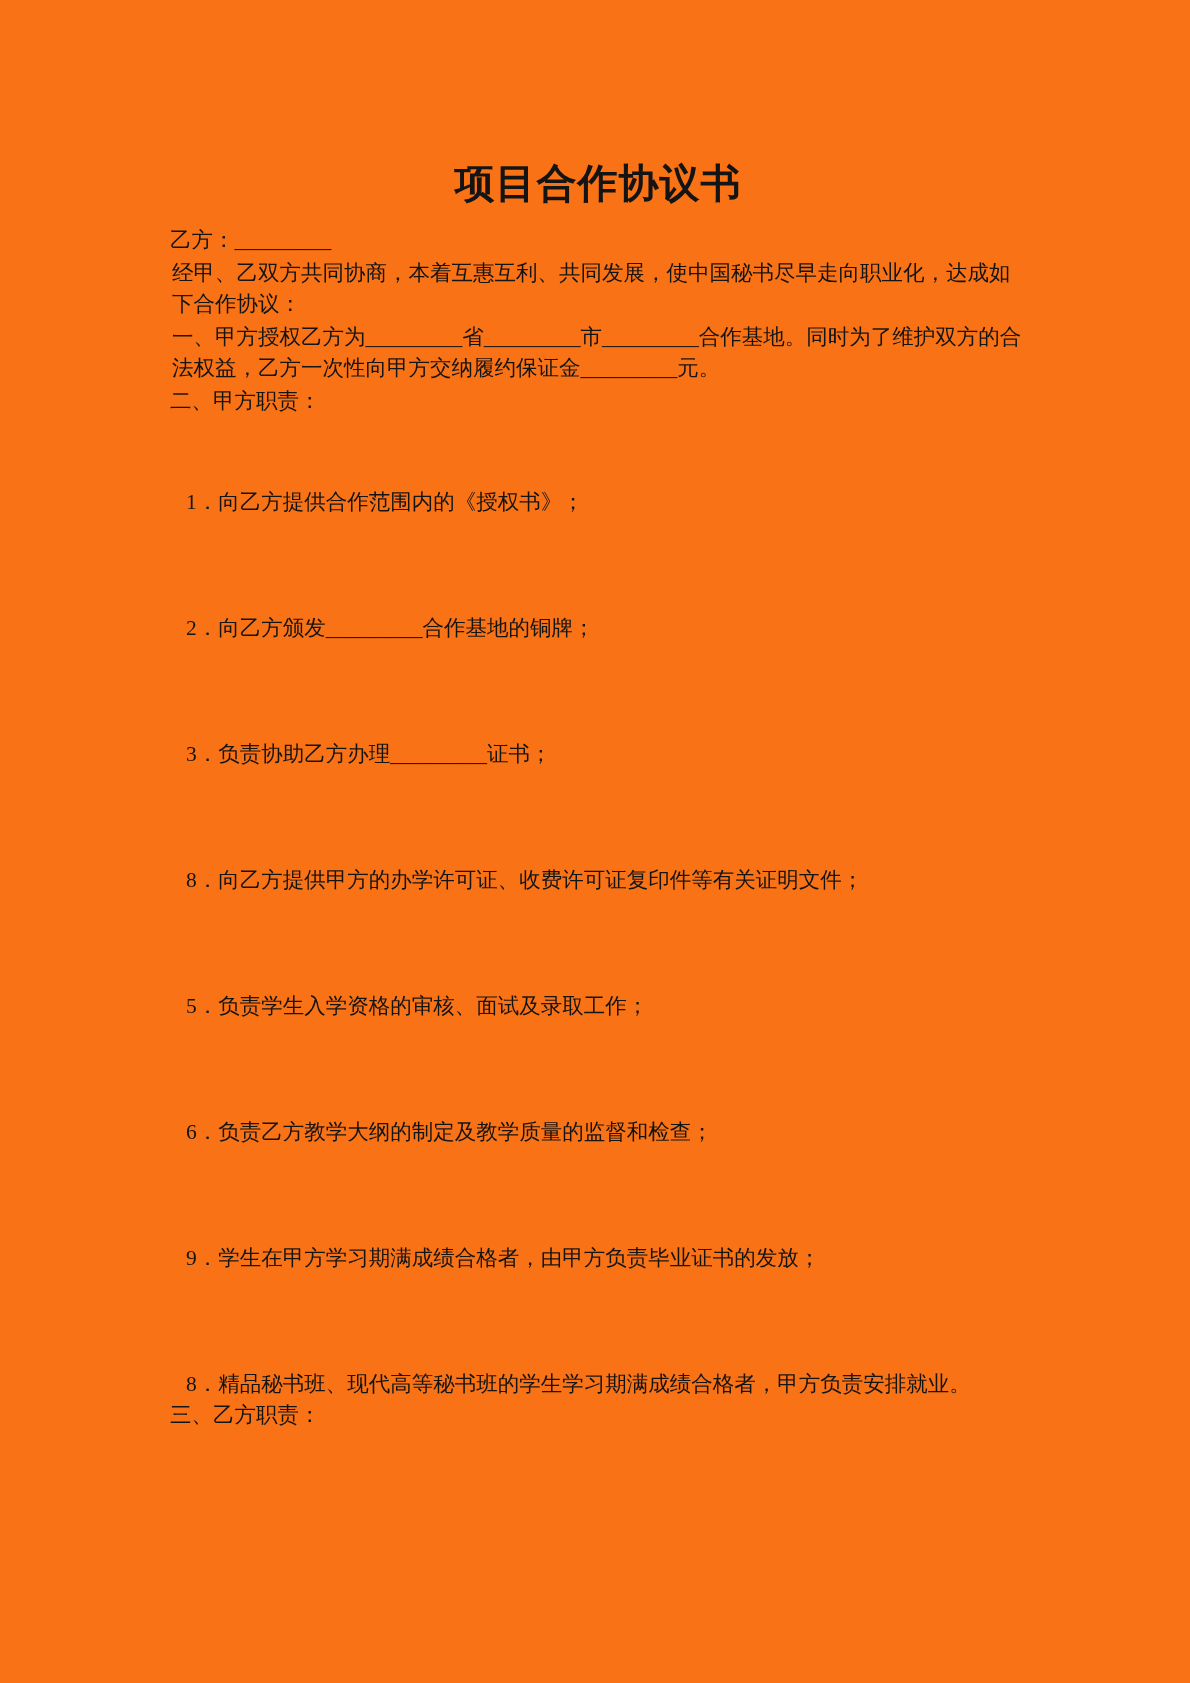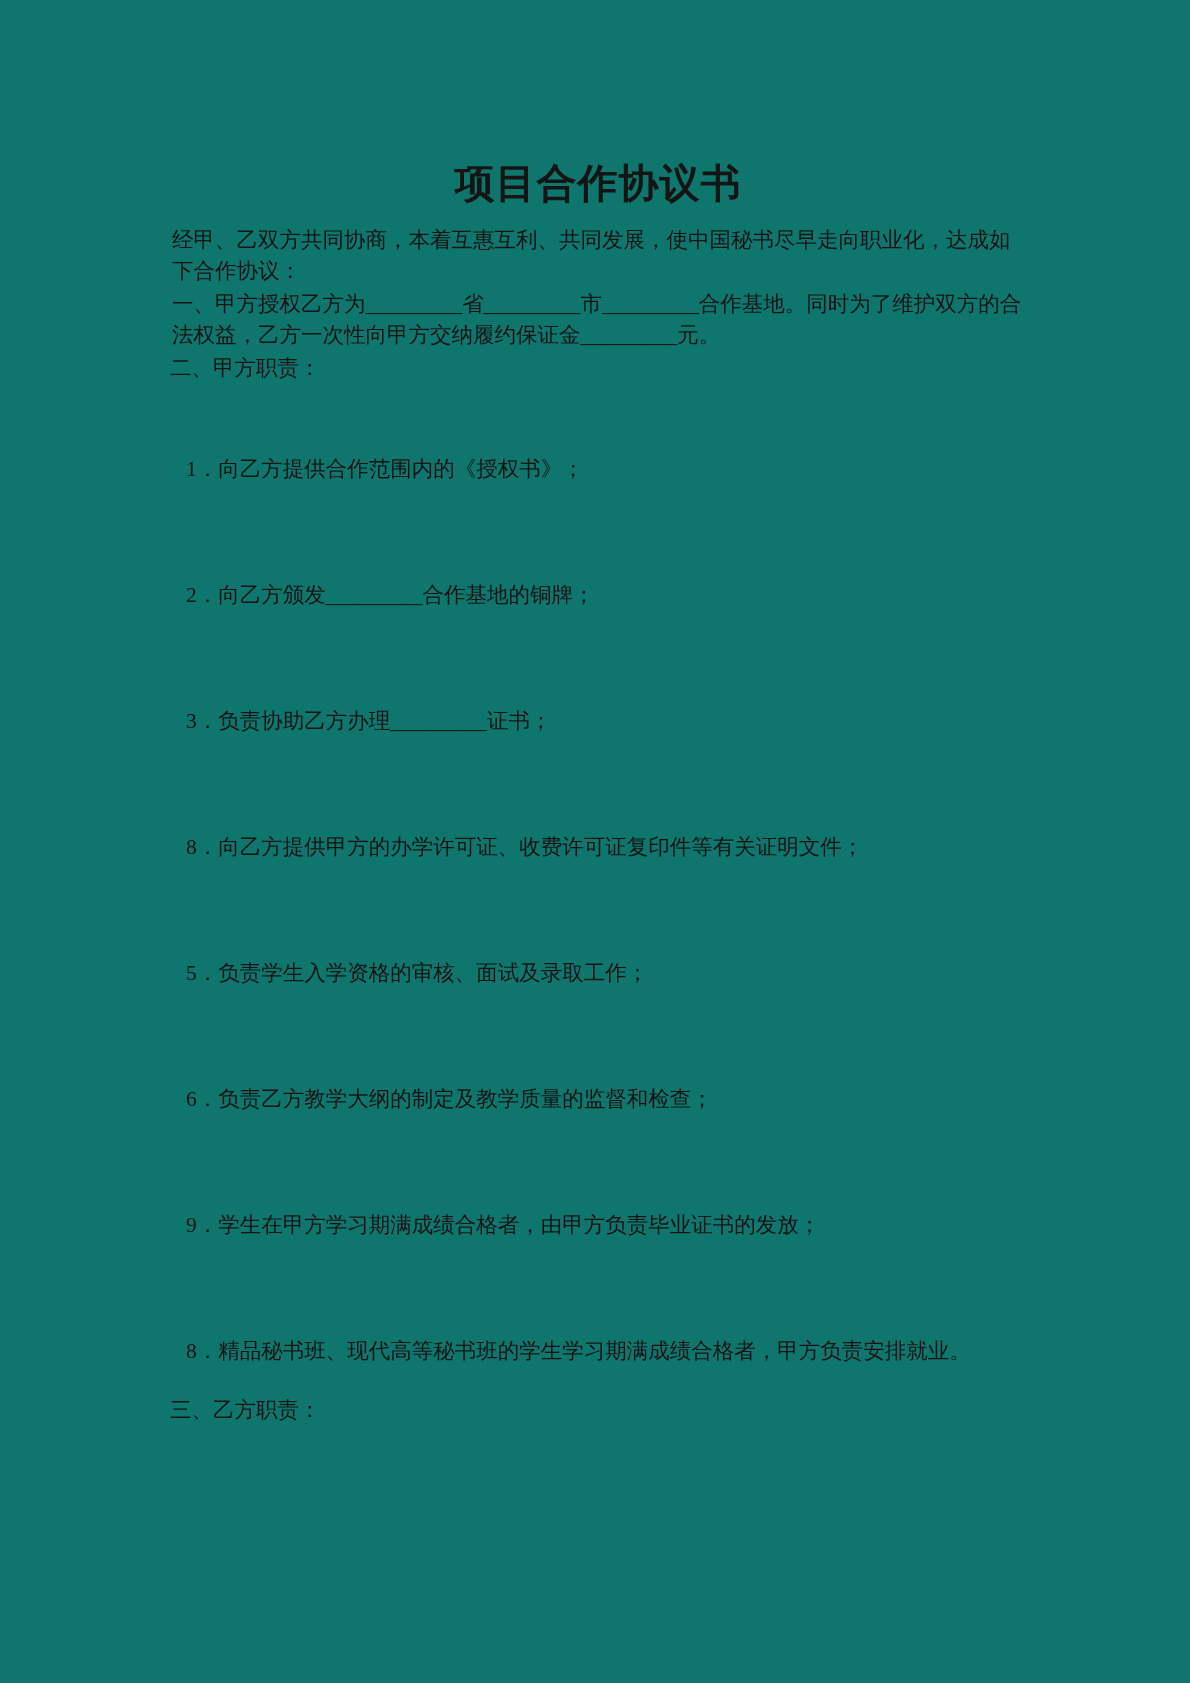--- a/index.html
+++ b/index.html
@@ -1,50 +1,51 @@
 <!DOCTYPE html>
 <html lang="zh"><head>
 <meta charset="utf-8">
 <style>
   html, body { margin: 0; padding: 0; background: #ffffff; }
   .page {
     position: relative;
     width: 1190px;
     height: 1683px;
     box-sizing: border-box;
-    background: #0f766e;
+    background: #f97316;
     color: #141414;
     padding: 160px 164px 0 170px;
     overflow: hidden;
     font-family: "Liberation Serif", "DejaVu Serif", serif;
     font-size: 21.5px;
     line-height: 31px;
   }
   .doc-title {
     margin: 0 0 17px 0;
     font-size: 40px;
     line-height: 48px;
     font-weight: 700;
     text-align: center;
     letter-spacing: 1px;
   }
   .line { margin: 0; white-space: nowrap; }
   .para { margin: 2px; }
   .duty { margin: 95px 0 0 16px; white-space: nowrap; }
   .duty-first { margin-top: 70px; }
-  .section-three { margin-top: 28px; }
+  .section-three { }
 </style>
 </head>
 <body>
 
 <div class="page">
 
   <h1 class="doc-title">项目合作协议书</h1>
 
 
+  <p class="line">乙方：_________</p>
 
   <div class="para">
     <p class="line">经甲、乙双方共同协商，本着互惠互利、共同发展，使中国秘书尽早走向职业化，达成如</p>
     <p class="line">下合作协议：</p>
   </div>
 
   <div class="para">
     <p class="line">一、甲方授权乙方为_________省_________市_________合作基地。同时为了维护双方的合</p>
     <p class="line">法权益，乙方一次性向甲方交纳履约保证金_________元。</p>
   </div>

